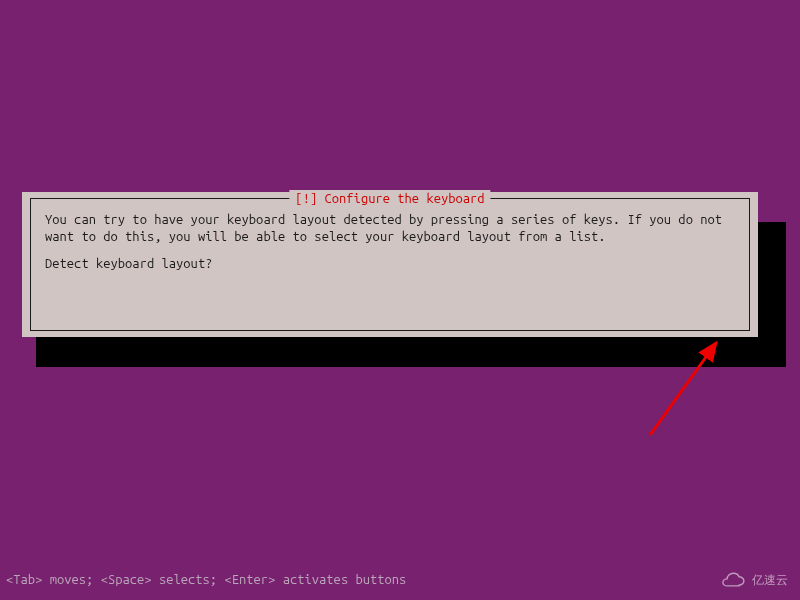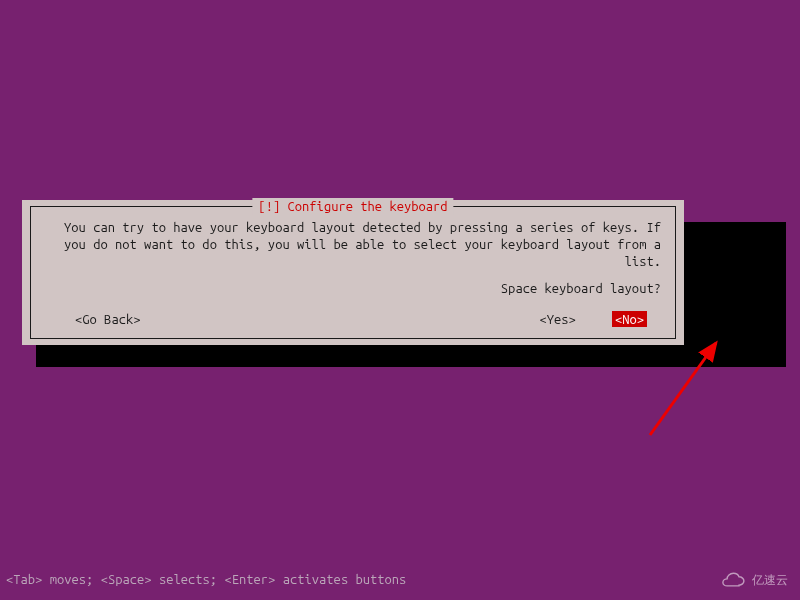--- a/index.html
+++ b/index.html
@@ -17,26 +17,25 @@
       position: absolute;
       left: 36px;
       top: 222px;
       width: 750px;
       height: 145px;
       background: #000;
     }
     .dialog {
       position: absolute;
       left: 22px;
-      top: 200px;
-      width: 662px;
+      top: 192px;
+      width: 736px;
       height: 145px;
       background: #d1c5c4;
       padding: 6px 8px;
-      text-align: right;
     }
     .frame {
       width: 100%;
       height: 100%;
       border: 1px solid #1a1a1a;
       position: relative;
       padding: 12px 14px 10px 14px;
     }
     .frame-title {
       position: absolute;
@@ -104,28 +103,21 @@
   </style>
 </head>
 <body>
 
 <div class="shadow"></div>
 
 <div class="dialog">
   <div class="frame">
     <span class="frame-title">[!] Configure the keyboard</span>
     <div class="body-text">You can try to have your keyboard layout detected by pressing a series of keys. If you do not want to do this, you will be able to select your keyboard layout from a list.</div>
-    <div class="prompt-text">Space keyboard layout?</div>
-    <div class="button-row">
-      <span class="btn">&lt;Go Back&gt;</span>
-      <span class="right-buttons">
-        <span class="btn">&lt;Yes&gt;</span>
-        <span class="btn btn-selected">&lt;No&gt;</span>
-      </span>
-    </div>
+    <div class="prompt-text">Detect keyboard layout?</div>
   </div>
 </div>
 
 <svg class="arrow" width="130" height="130">
   <defs>
     <marker id="ah" markerWidth="8" markerHeight="8" refX="6" refY="3" orient="auto">
       <polygon points="0,0 7,3 0,6" fill="#ee0000"></polygon>
     </marker>
   </defs>
   <line x1="20" y1="110" x2="86" y2="18" stroke="#ee0000" stroke-width="3" marker-end="url(#ah)"></line>

